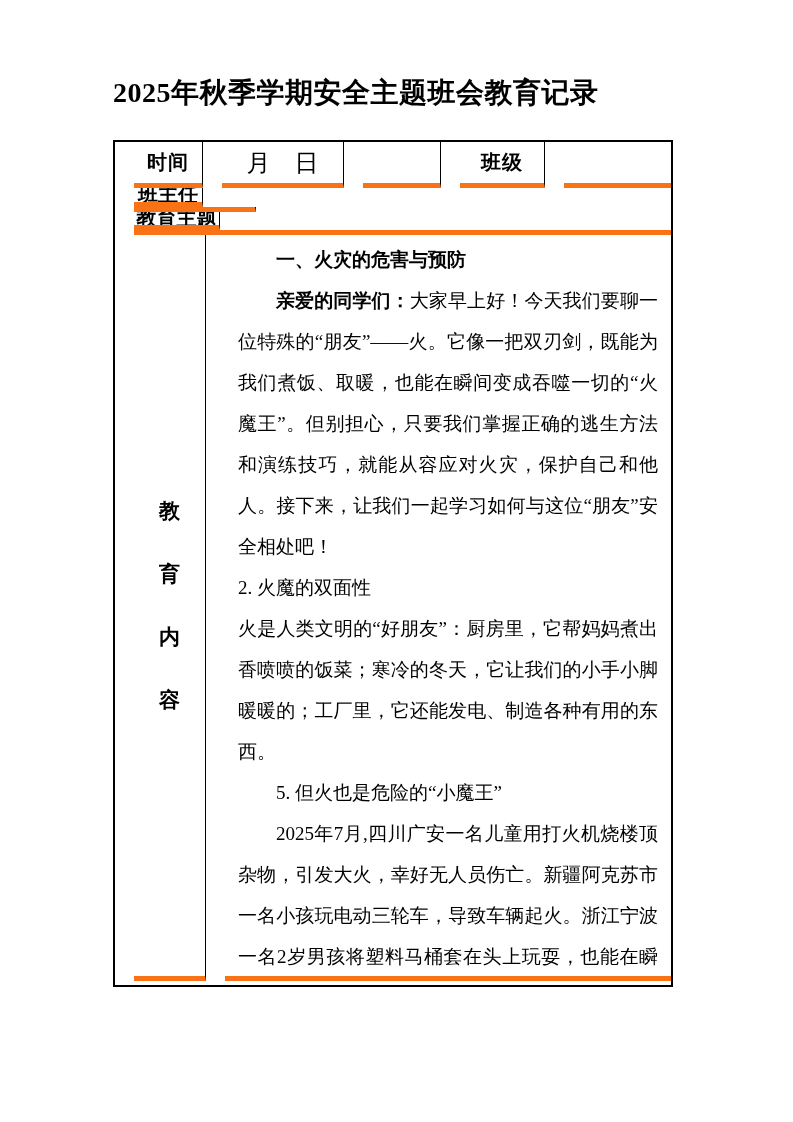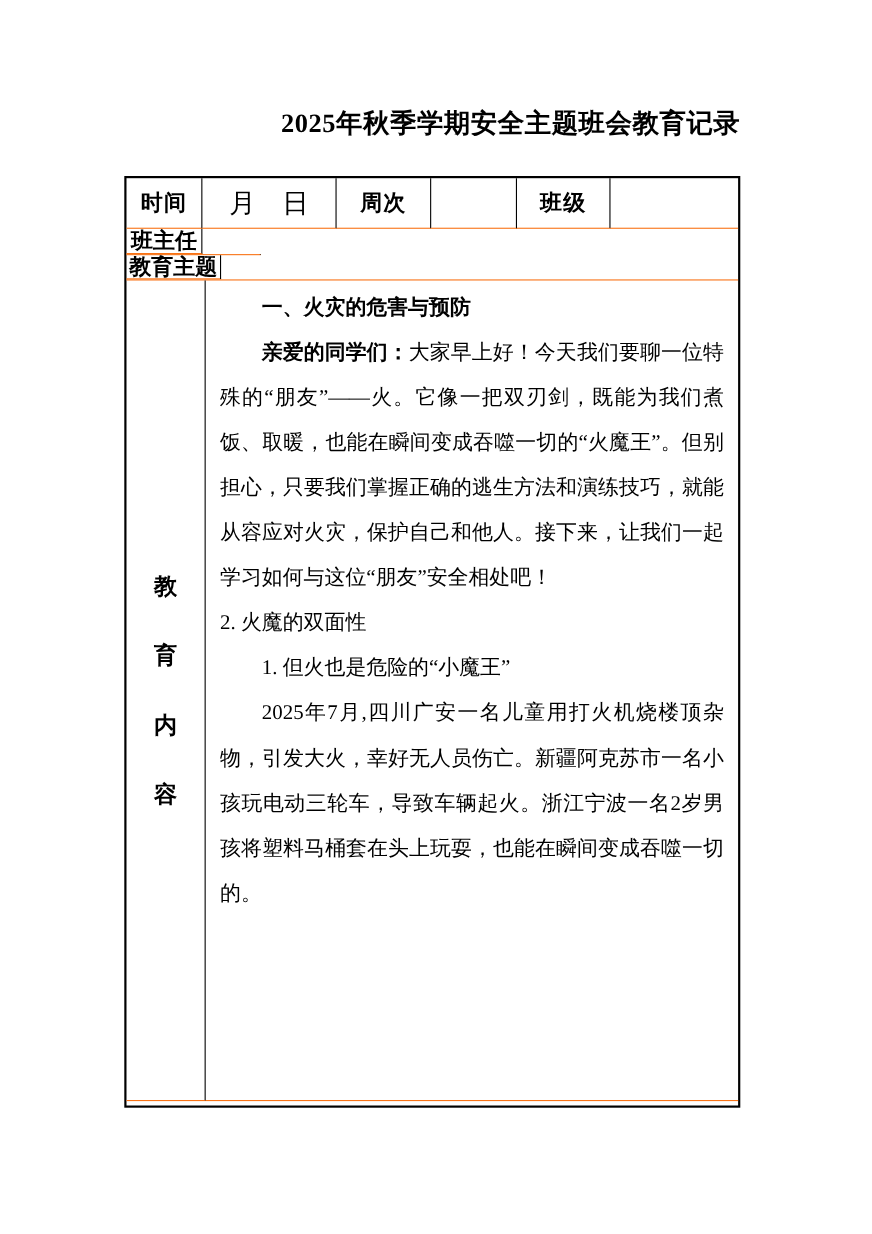--- a/index.html
+++ b/index.html
@@ -11,45 +11,46 @@
     font-family: "Liberation Serif", "DejaVu Serif", serif;
     overflow: hidden;
   }
   .doc-page {
     position: relative;
     width: 793px;
     height: 1122px;
     background: #ffffff;
   }
   .doc-title {
-    margin: 94px 0 0 113px;
+    margin: 74px 0 0 113px;
     width: 560px;
     height: 38px;
-    text-align: right;
-    font-size: 24px;
+    text-align: left;
+    font-size: 28px;
     font-weight: bold;
     letter-spacing: 0.5px;
     line-height: 38px;
     white-space: nowrap;
   }
   .record-table {
     margin: 28px 0 0 113px;
     width: 560px;
     border: 2px solid #000;
     padding-bottom: 4px; 
     background: #fff;
   }
   .t-row { display: flex; width: 100%; }
   .t-cell {
     border-right: 1px solid #000;
-    border-bottom: 1px solid #f97316;
+    border-bottom: 5px solid #f97316;
     display: flex;
     align-items: center;
     justify-content: center;
     overflow: hidden;
+    margin-left: 19px;
   }
   .t-cell.last { border-right: none; }
   .row-meta  { height: 46px; }
   .row-meta2 { height: 47px; flex-direction: column; }
   .row-body  { height: 746px; }
   .hdr {
     font-weight: bold;
     font-size: 20px;
     letter-spacing: 1px;
     white-space: nowrap;
@@ -98,21 +99,20 @@
 
 <div class="doc-page">
 
   <h1 class="doc-title">2025年秋季学期安全主题班会教育记录</h1>
 
   <div class="record-table">
 
     <div class="t-row row-meta">
       <div class="t-cell w-time hdr">时间</div>
       <div class="t-cell w-date val">月　日</div>
-      <div class="t-cell w-week hdr">周次</div>
       <div class="t-cell w-weekval val"></div>
       <div class="t-cell w-class hdr">班级</div>
       <div class="t-cell w-flex last val"></div>
     </div>
 
     <div class="t-row row-meta2">
       <div class="t-cell w-time hdr" style="letter-spacing:0;">班主任</div>
       <div class="t-cell w-date val"></div>
       <div class="t-cell w-week hdr" style="letter-spacing:0;">教育主题</div>
       <div class="t-cell w-flex last theme-val">“火魔”来袭我不慌，逃生技能要练强</div>
@@ -123,21 +123,22 @@
         <span>教</span>
         <span>育</span>
         <span>内</span>
         <span>容</span>
       </div>
       <div class="t-cell last content-cell">
         <div>
             <p class="para indent"><span class="bold">一、火灾的危害与预防</span></p>
             <p class="para indent"><span class="bold">亲爱的同学们：</span><span>大家早上好！今天我们要聊一位特殊的“朋友”——火。它像一把双刃剑，既能为我们煮饭、取暖，也能在瞬间变成吞噬一切的“火魔王”。但别担心，只要我们掌握正确的逃生方法和演练技巧，就能从容应对火灾，保护自己和他人。接下来，让我们一起学习如何与这位“朋友”安全相处吧！</span></p>
             <p class="para"><span>2. 火魔的双面性</span></p>
-            <p class="para indent"><span>1. 但火也是危险的“小魔王”</span></p>
+            <p class="para"><span>火是人类文明的“好朋友”：厨房里，它帮妈妈煮出香喷喷的饭菜；寒冷的冬天，它让我们的小手小脚暖暖的；工厂里，它还能发电、制造各种有用的东西。</span></p>
+            <p class="para indent"><span>5. 但火也是危险的“小魔王”</span></p>
             <p class="para indent"><span>2025年7月,四川广安一名儿童用打火机烧楼顶杂物，引发大火，幸好无人员伤亡。新疆阿克苏市一名小孩玩电动三轮车，导致车辆起火。浙江宁波一名2岁男孩将塑料马桶套在头上玩耍，也能在瞬间变成吞噬一切的。</span></p>
             <p class="para indent"></p>
           </div>
       </div>
     </div>
 
   </div>
 </div>
 
 </body></html>

